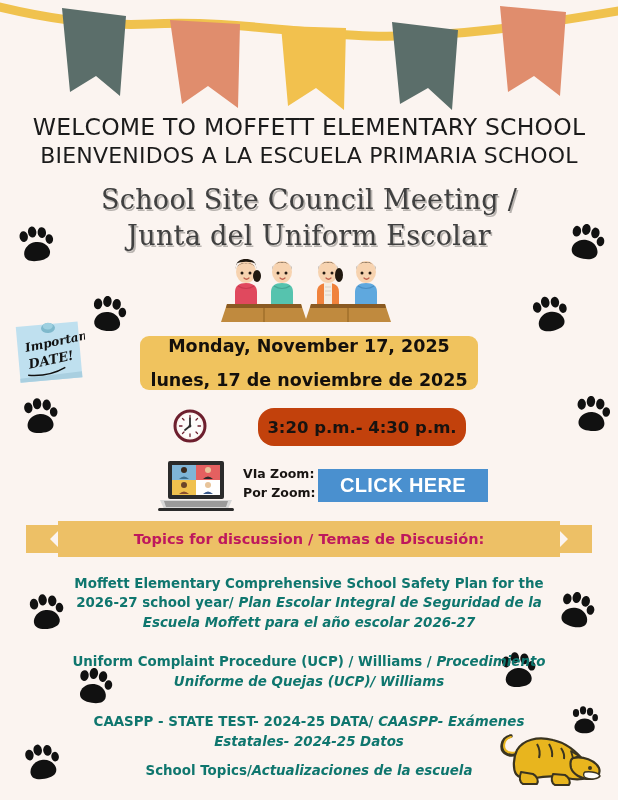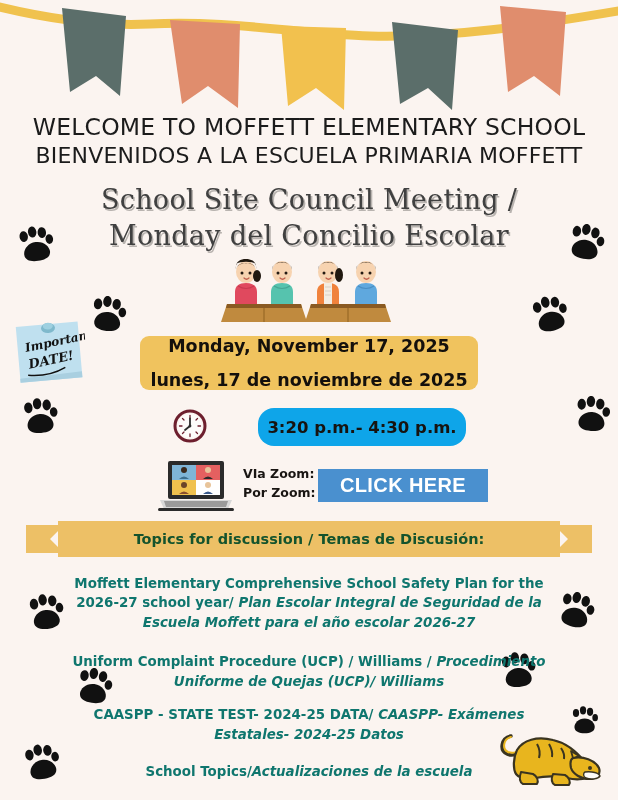--- a/index.html
+++ b/index.html
@@ -120,21 +120,21 @@
     left: 173px;
     width: 34px;
     height: 34px;
   }
   .time-banner {
     position: absolute;
     top: 408px;
     left: 258px;
     width: 208px;
     height: 38px;
-    background: #0ea5e9;
+    background: #c2410c;
     border-radius: 16px;
     display: flex;
     align-items: center;
     justify-content: center;
   }
   .time-text {
     font-family: "DejaVu Sans", sans-serif;
     font-weight: bold;
     font-size: 16.5px;
     color: #171310;
@@ -198,21 +198,21 @@
     top: 521px;
     left: 26px;
     width: 566px;
     height: 36px;
     display: flex;
     align-items: center;
     justify-content: center;
     font-family: "DejaVu Sans", sans-serif;
     font-weight: bold;
     font-size: 14.5px;
-    color: #14532d;
+    color: #be185d;
     white-space: nowrap;
     border-radius: 13px;
   }
 
   
   .topics {
     position: absolute;
     top: 574px;
     left: 64px;
     width: 490px;
@@ -221,22 +221,22 @@
   .topic {
     font-family: "DejaVu Sans", sans-serif;
     font-weight: bold;
     font-size: 13.4px;
     color: #0f766e;
     line-height: 1.45;
     margin-bottom: 18px;
   }
   .topic .es { font-style: italic; }
   .topic.t1 { margin-bottom: 20px; }
-  .topic.t2 { margin-bottom: 14px; }
-  .topic.t3 { margin-bottom: 18px; }
+  .topic.t2 { margin-bottom: 21px; }
+  .topic.t3 { margin-bottom: 10px; }
   .topic.t4 { margin-bottom: 0; }
 
   
   .mascot {
     position: absolute;
     top: 706px;
     left: 497px;
     width: 112px;
     height: 86px;
   }
@@ -351,26 +351,26 @@
       <ellipse cx="18" cy="5.6" rx="4.2" ry="5.6"></ellipse>
       <ellipse cx="27.5" cy="7.5" rx="4.2" ry="5.4"></ellipse>
       <ellipse cx="34" cy="15" rx="3.8" ry="4.8"></ellipse>
       <path d="M20 16 C 28 16 33 22 33 27 C 33 33 27 35 20 35 C 13 35 7 33 7 27 C 7 22 12 16 20 16 Z"></path>
     </g>
   </svg>
   <svg class="paw" style="left:62px; top:36px;" width="1" height="1" viewBox="0 0 1 1"></svg>
 
   <div class="welcome-block">
     <div class="welcome-line en">WELCOME TO MOFFETT ELEMENTARY SCHOOL</div>
-    <div class="welcome-line es">BIENVENIDOS A LA ESCUELA PRIMARIA MOFFETT</div>
+    <div class="welcome-line es">BIENVENIDOS A LA ESCUELA PRIMARIA SCHOOL</div>
   </div>
 
   <div class="meeting-title">
     <div>School Site Council Meeting /</div>
-    <div>Monday del Concilio Escolar</div>
+    <div>Junta del Uniform Escolar</div>
   </div>
 
   <svg class="kids" viewBox="0 0 210 78">
 
     <g>
       <path d="M30 52 L30 40 C30 34 34 31 41 31 C48 31 52 34 52 40 L52 52 Z" fill="#e0495e"></path>
       <path d="M33 34 q8 5 16 0" fill="none" stroke="#c83a50" stroke-width="1.2"></path>
       <ellipse cx="41" cy="20" rx="10" ry="11" fill="#f7d3b0"></ellipse>
       <path d="M31 18 C31 9 51 9 51 18 C51 14 47 11 41 11 C35 11 31 14 31 18 Z" fill="#20180f"></path>
       <path d="M31 17 C30 10 35 7 41 7 C47 7 52 10 51 17 L51 12 C47 9 35 9 31 12 Z" fill="#20180f"></path>

